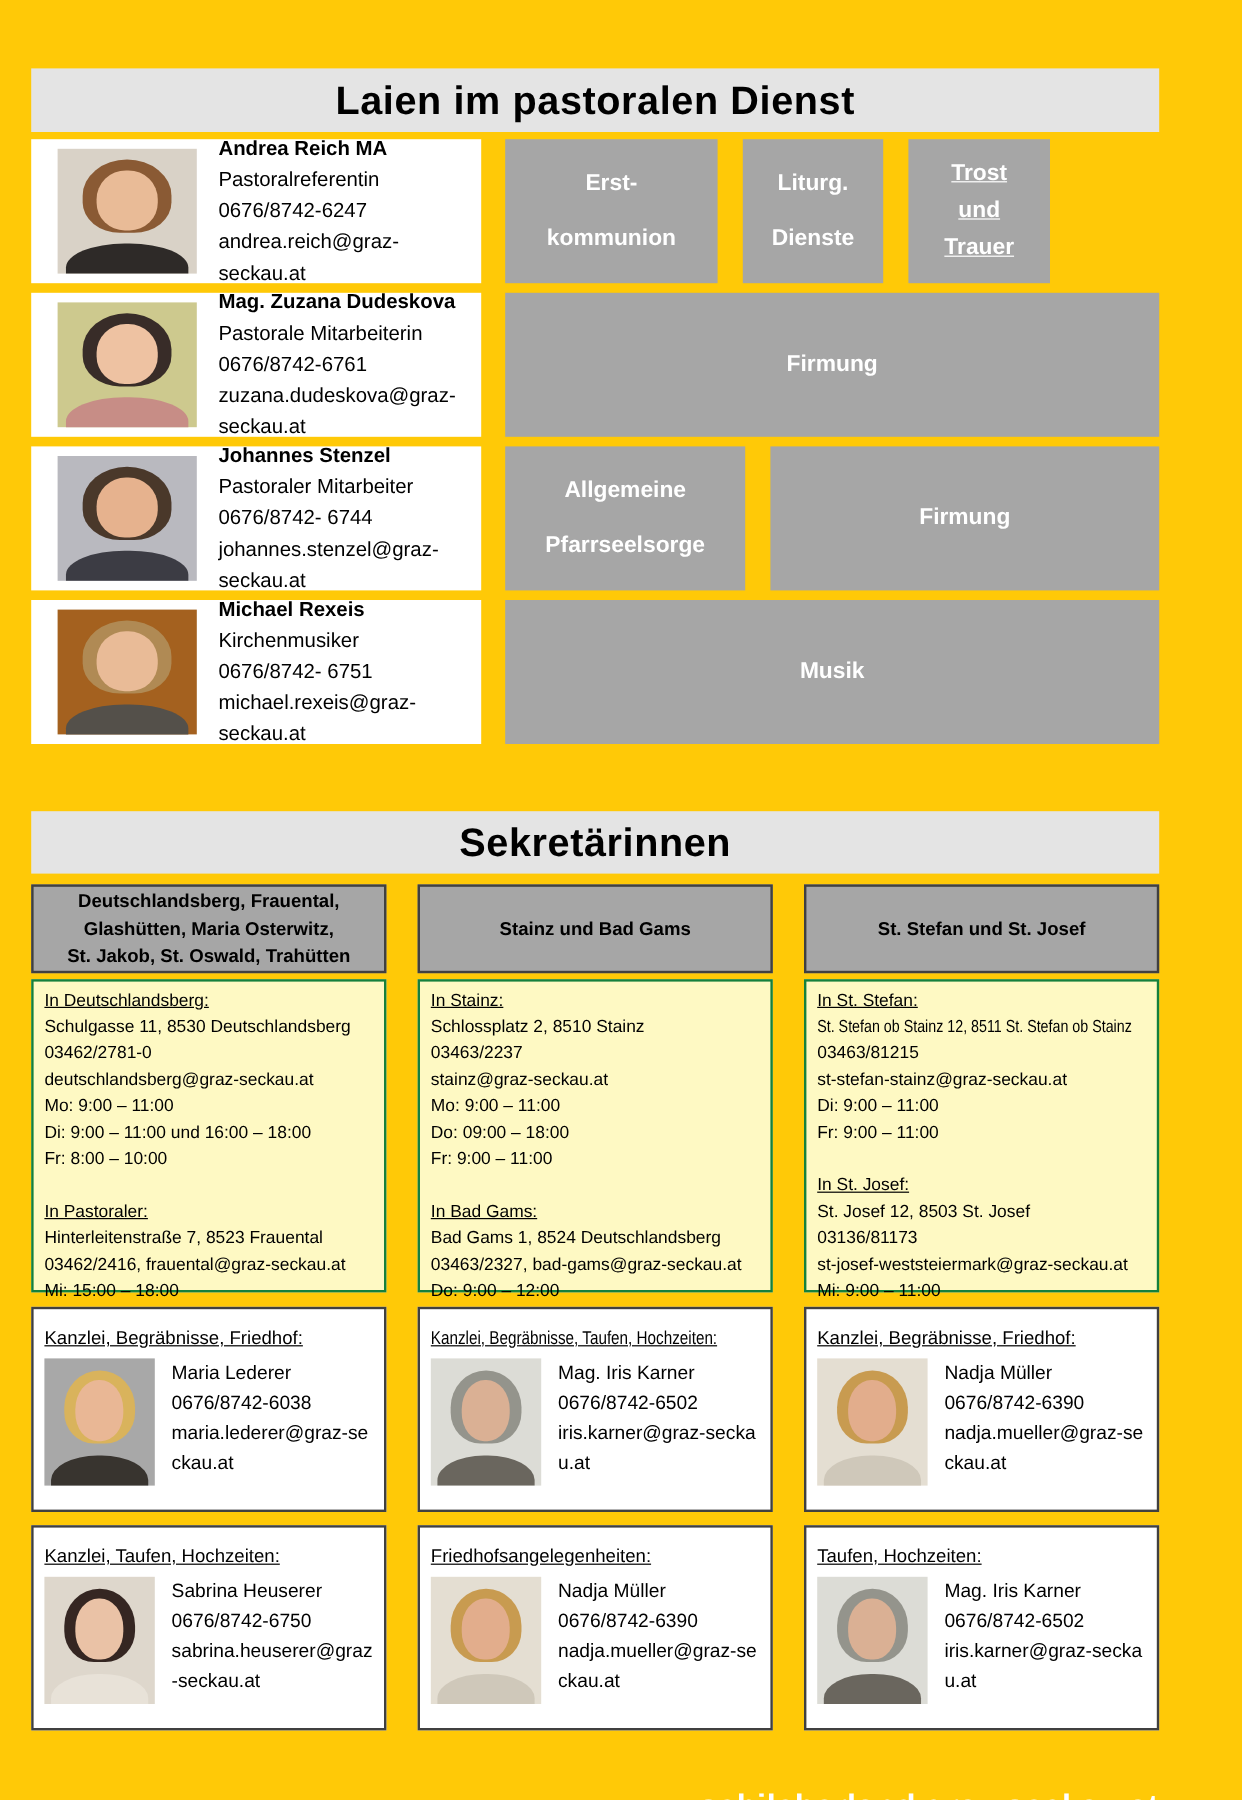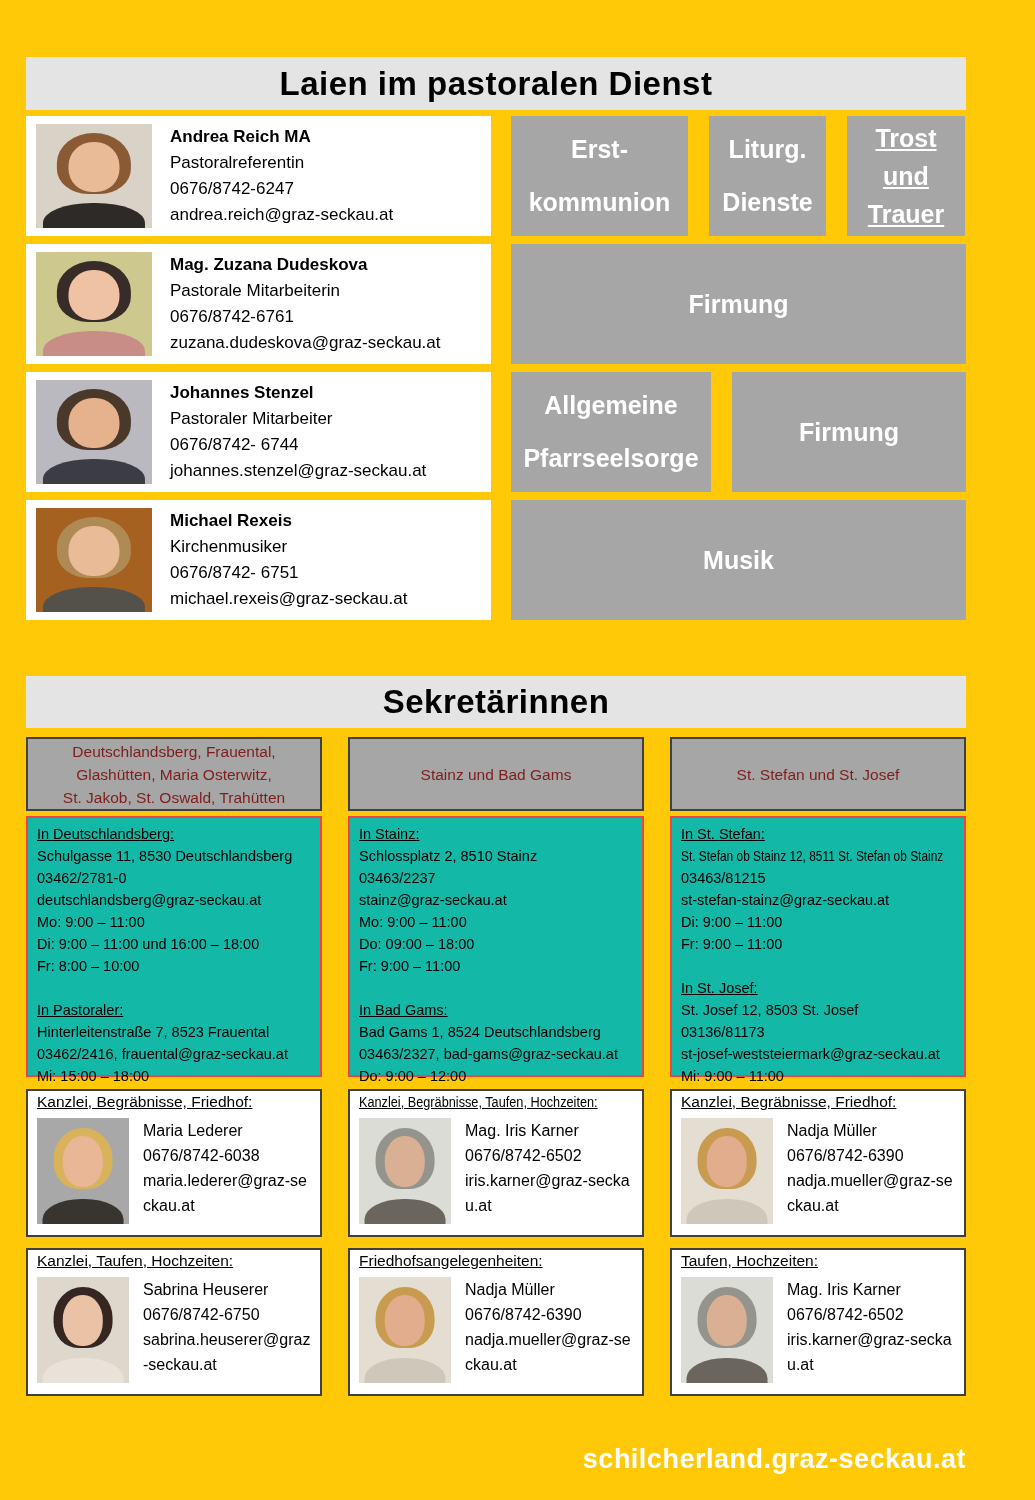--- a/index.html
+++ b/index.html
@@ -18,63 +18,63 @@
   .titlebar {
     background:#E4E4E4; height:53px; width:940px;
     display:flex; align-items:center; justify-content:center;
     font-size:33px; font-weight:bold; letter-spacing:0.5px;
   }
 
   
   .p-row { display:flex; gap:20px; margin-top:8px; height:120px; }
   .p-row.first { margin-top:6px; }
   .p-card {
-    width:465px; background:#fff; display:flex; align-items:center;
-    padding-left:10px;
+    width:375px; background:#fff; display:flex; align-items:center;
+    padding-left:22px;
   }
   .photo { position:relative; overflow:hidden; background:var(--bg,#ccc); flex-shrink:0; }
   .photo .hair { position:absolute; left:50%; top:9%; transform:translateX(-50%); width:64%; height:58%; background:var(--hair,#555); border-radius:50% 50% 42% 42%; }
   .photo .head { position:absolute; left:50%; top:17%; transform:translateX(-50%); width:44%; height:48%; background:var(--skin,#e8b89a); border-radius:48% 48% 46% 46%; }
   .photo .body { position:absolute; left:50%; bottom:-16%; transform:translateX(-50%); width:88%; height:40%; background:var(--shirt,#44403c); border-radius:48% 48% 0 0; }
   .p-photo { width:116px; height:104px; }
   .p-info { margin-left:18px; font-size:17px; line-height:26px; }
   .p-name { font-weight:bold; }
   .p-tags { flex:1; display:flex; gap:21px; }
   .tag {
-    background:#A6A6A6; color:#fff; font-weight:bold; font-size:25px;
+    background:#A6A6A6; color:#fff; font-weight:bold; font-size:19px;
     display:flex; flex-direction:column; justify-content:center; align-items:center;
     text-align:center; height:100%;
   }
   .tag .line { display:block; }
   .gap-lg { gap:24px; }
   .gap-sm { gap:9px;text-decoration:underline; }
   .w-erst { width:177px; } .w-lit { width:117px; } .w-trost { width:118px; }
   .w-allg { width:200px; } .grow { flex:1; }
 
   
   .s-title { margin-top:56px; height:52px; }
   .s-cols { display:flex; gap:26px; margin-top:9px; }
   .s-col { width:296px; }
   .s-header {
     height:74px; background:#A6A6A6; border:2px solid #404040;
-    color:#7f1d1d; font-weight:normal; font-size:15.5px; line-height:23px;
+    color:#000000; font-weight:bold; font-size:15.5px; line-height:23px;
     display:flex; flex-direction:column; justify-content:center; align-items:center;
     text-align:center;
   }
   .s-office {
-    background:#14b8a6; border:2px solid #ef4444; margin-top:5px;
+    background:#fef9c3; border:2px solid #15803d; margin-top:5px;
     height:261px; padding:5px 9px; font-size:14.5px; line-height:22px;
   }
   .o-head { text-decoration:underline; white-space:nowrap; }
   .o-line { white-space:nowrap; display:block; }
   .o-block2 { margin-top:22px; }
   .condensed { display:inline-block; transform:scaleX(0.82); transform-origin:left center; white-space:nowrap; }
   .s-card {
     background:#fff; border:2px solid #404040; margin-top:12px;
-    height:148px; padding:2px 9px;
+    height:171px; padding:16px 9px;
   }
   .s-card + .s-card { margin-top:11px; }
   .s-cat { font-size:15.5px; text-decoration:underline; white-space:nowrap; }
   .s-body { display:flex; margin-top:7px; }
   .s-photo { width:92px; height:106px; }
   .s-info { margin-left:14px; font-size:16px; line-height:25px; width:176px; }
   .s-name { font-weight:normal; }
   .s-email { word-break:break-all; }
 
   .footer {

